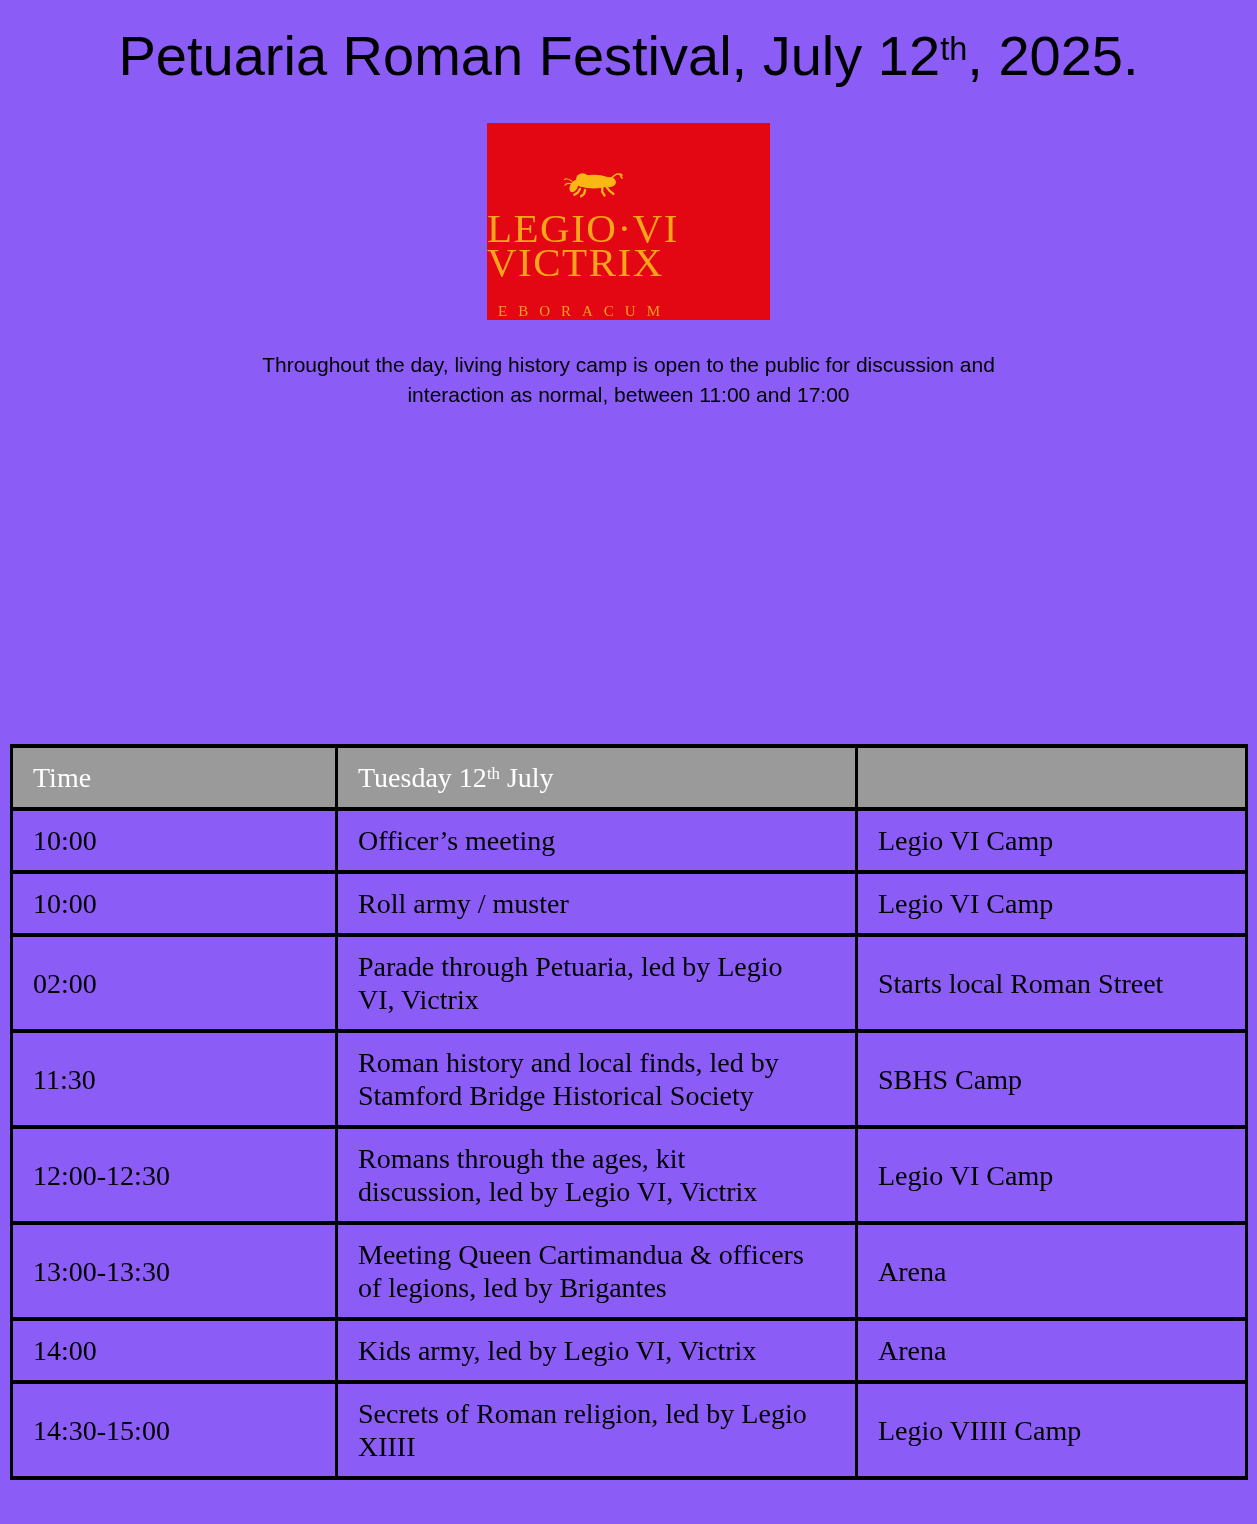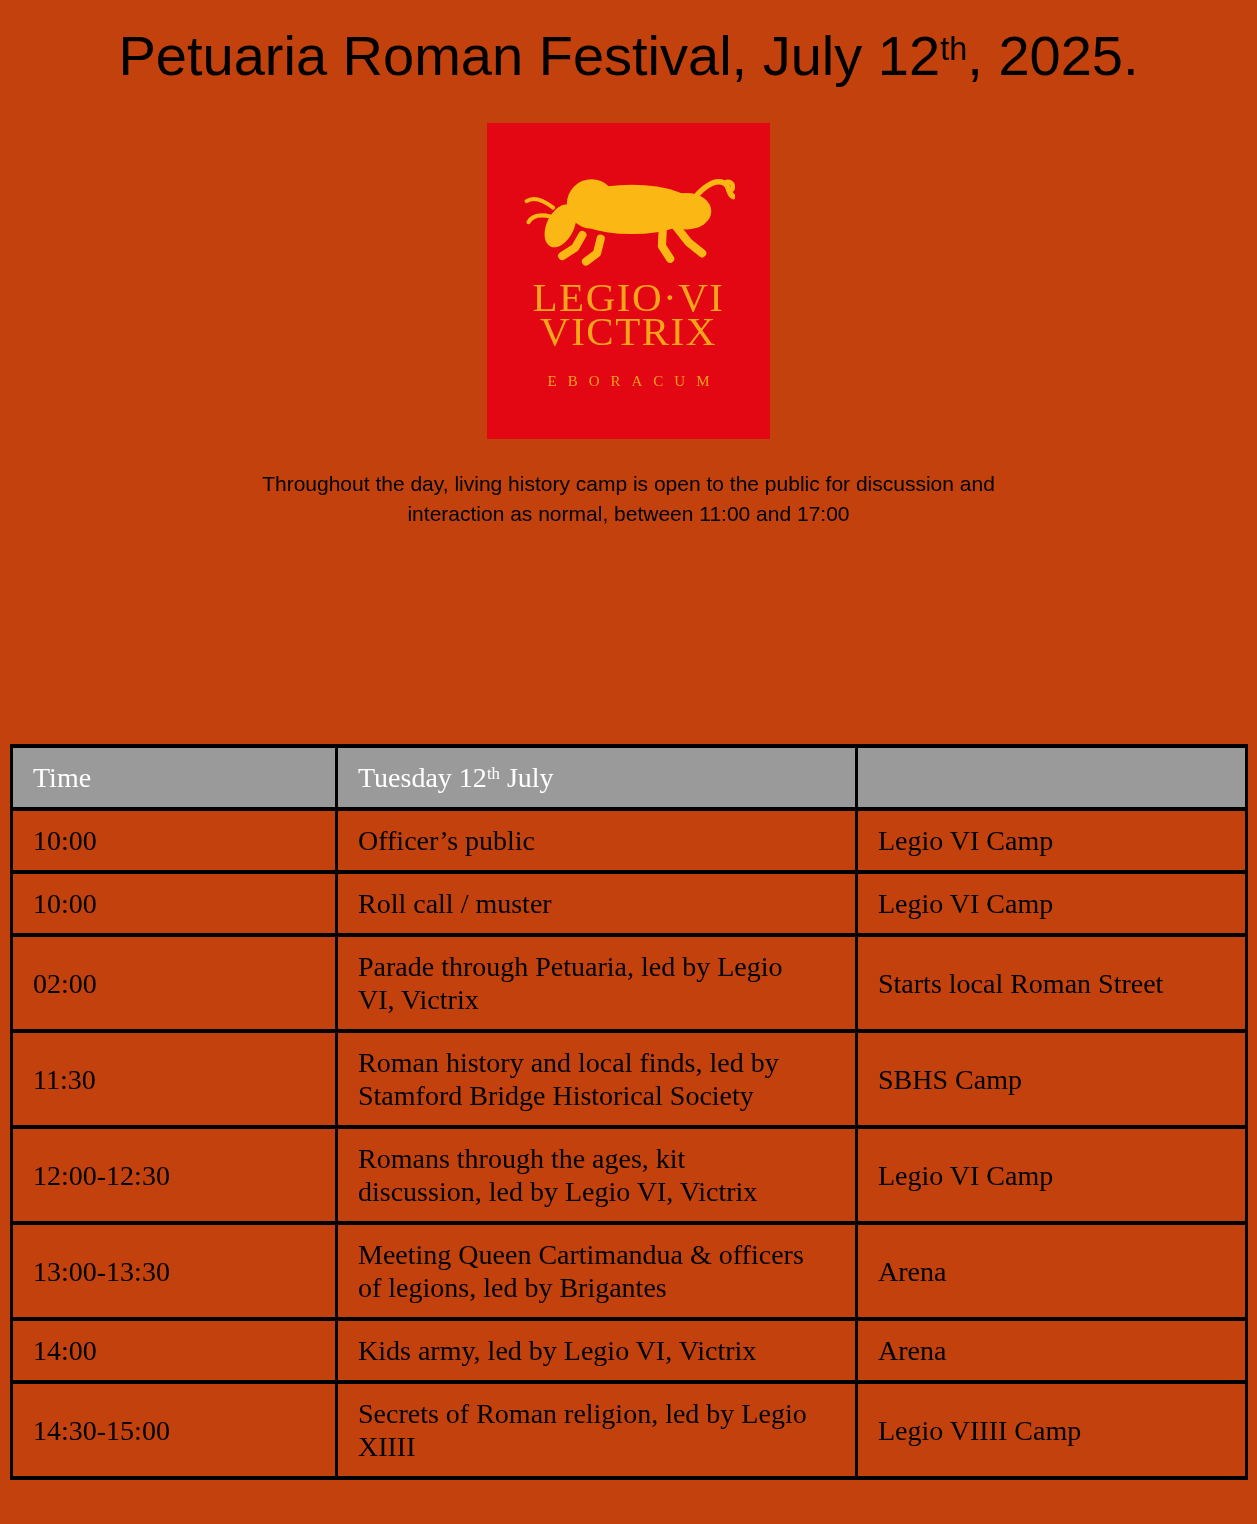--- a/index.html
+++ b/index.html
@@ -6,21 +6,21 @@
     margin: 0;
     padding: 0;
     background: #ffffff;
     font-family: "Liberation Sans", sans-serif;
     color: #000;
   }
   .page {
     position: relative;
     width: 1257px;
     height: 1524px;
-    background: #c2410c;
+    background: #8b5cf6;
     overflow: hidden;
   }
 
   
   .doc-title {
     margin: 24px 0 0 0;
     text-align: center;
     font-size: 56px;
     font-weight: 400;
     line-height: 1.15;
@@ -29,26 +29,26 @@
   .doc-title sup {
     font-size: 0.58em;
     vertical-align: baseline;
     position: relative;
     top: -0.45em;
   }
 
   
   .logo {
     width: 283px;
-    height: 316px;
+    height: 197px;
     margin: 35px auto 0 auto;
     background: #E30613;
     display: flex;
     flex-direction: column;
-    align-items: center;
+    align-items: flex-start;
     box-sizing: border-box;
     padding-top: 48px;
   }
   .logo .bull {
     width: 212px;
     height: 96px;
     display: block;
   }
   .logo-line {
     font-family: "Liberation Serif", serif;
@@ -161,26 +161,26 @@
     <thead>
       <tr>
         <th><span>Time</span></th>
         <th><span>Tuesday 12</span><sup>th</sup><span> July</span></th>
         <th><span></span></th>
       </tr>
     </thead>
     <tbody>
       <tr>
         <td class="time-cell">10:00</td>
-        <td class="event-cell">Officer’s public</td>
+        <td class="event-cell">Officer’s meeting</td>
         <td class="location-cell">Legio VI Camp</td>
       </tr>
       <tr>
         <td class="time-cell">10:00</td>
-        <td class="event-cell">Roll call / muster</td>
+        <td class="event-cell">Roll army / muster</td>
         <td class="location-cell">Legio VI Camp</td>
       </tr>
       <tr>
         <td class="time-cell">02:00</td>
         <td class="event-cell">Parade through Petuaria, led by Legio
 VI, Victrix</td>
         <td class="location-cell">Starts local Roman Street</td>
       </tr>
       <tr>
         <td class="time-cell">11:30</td>

